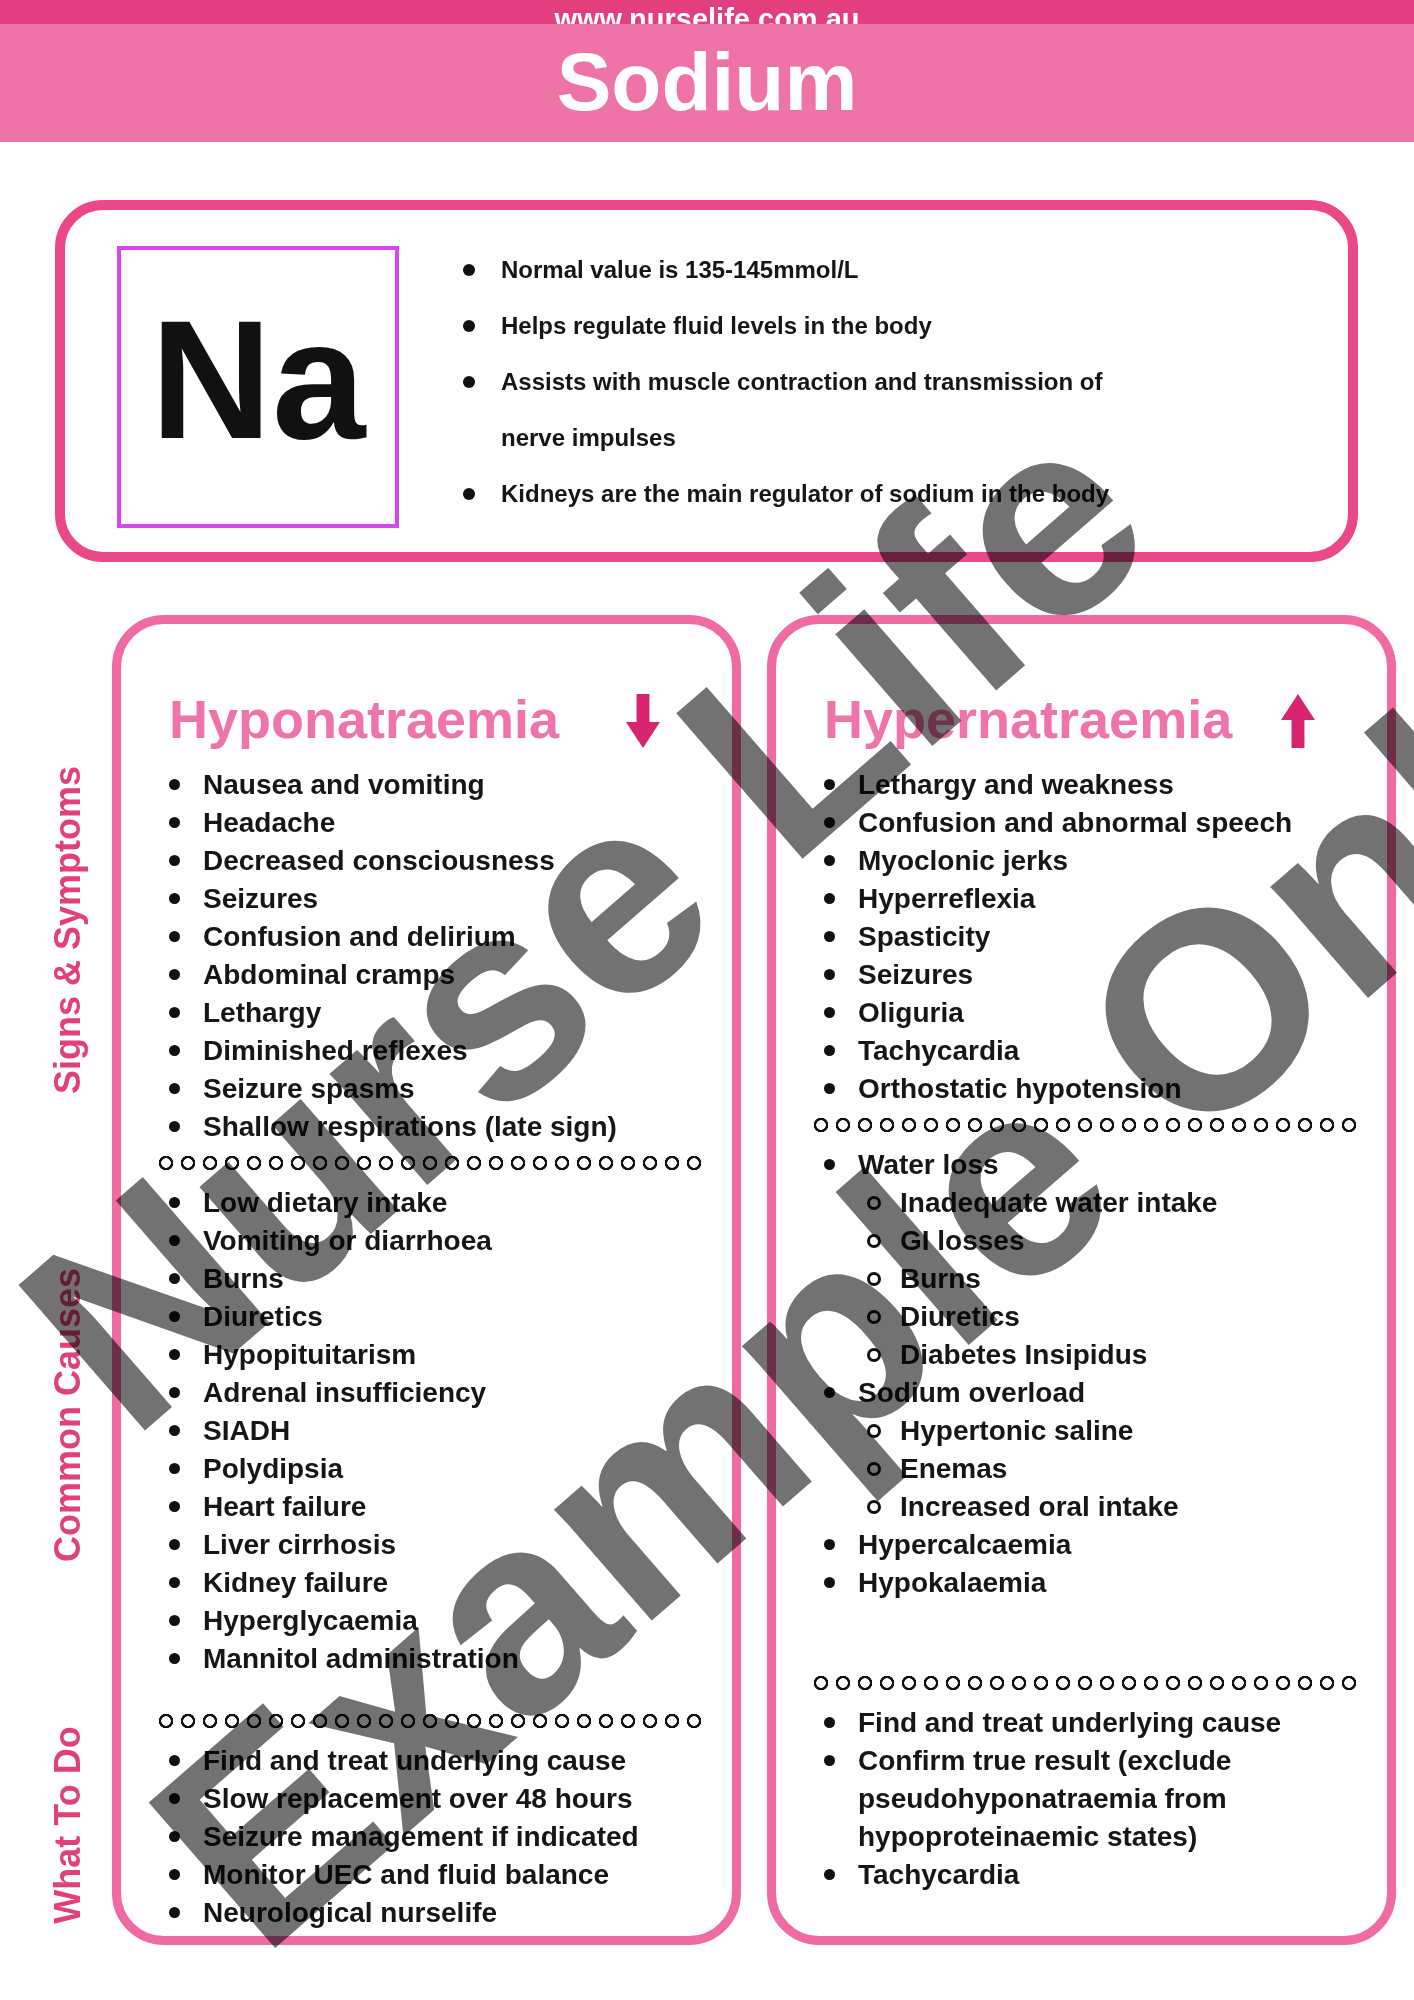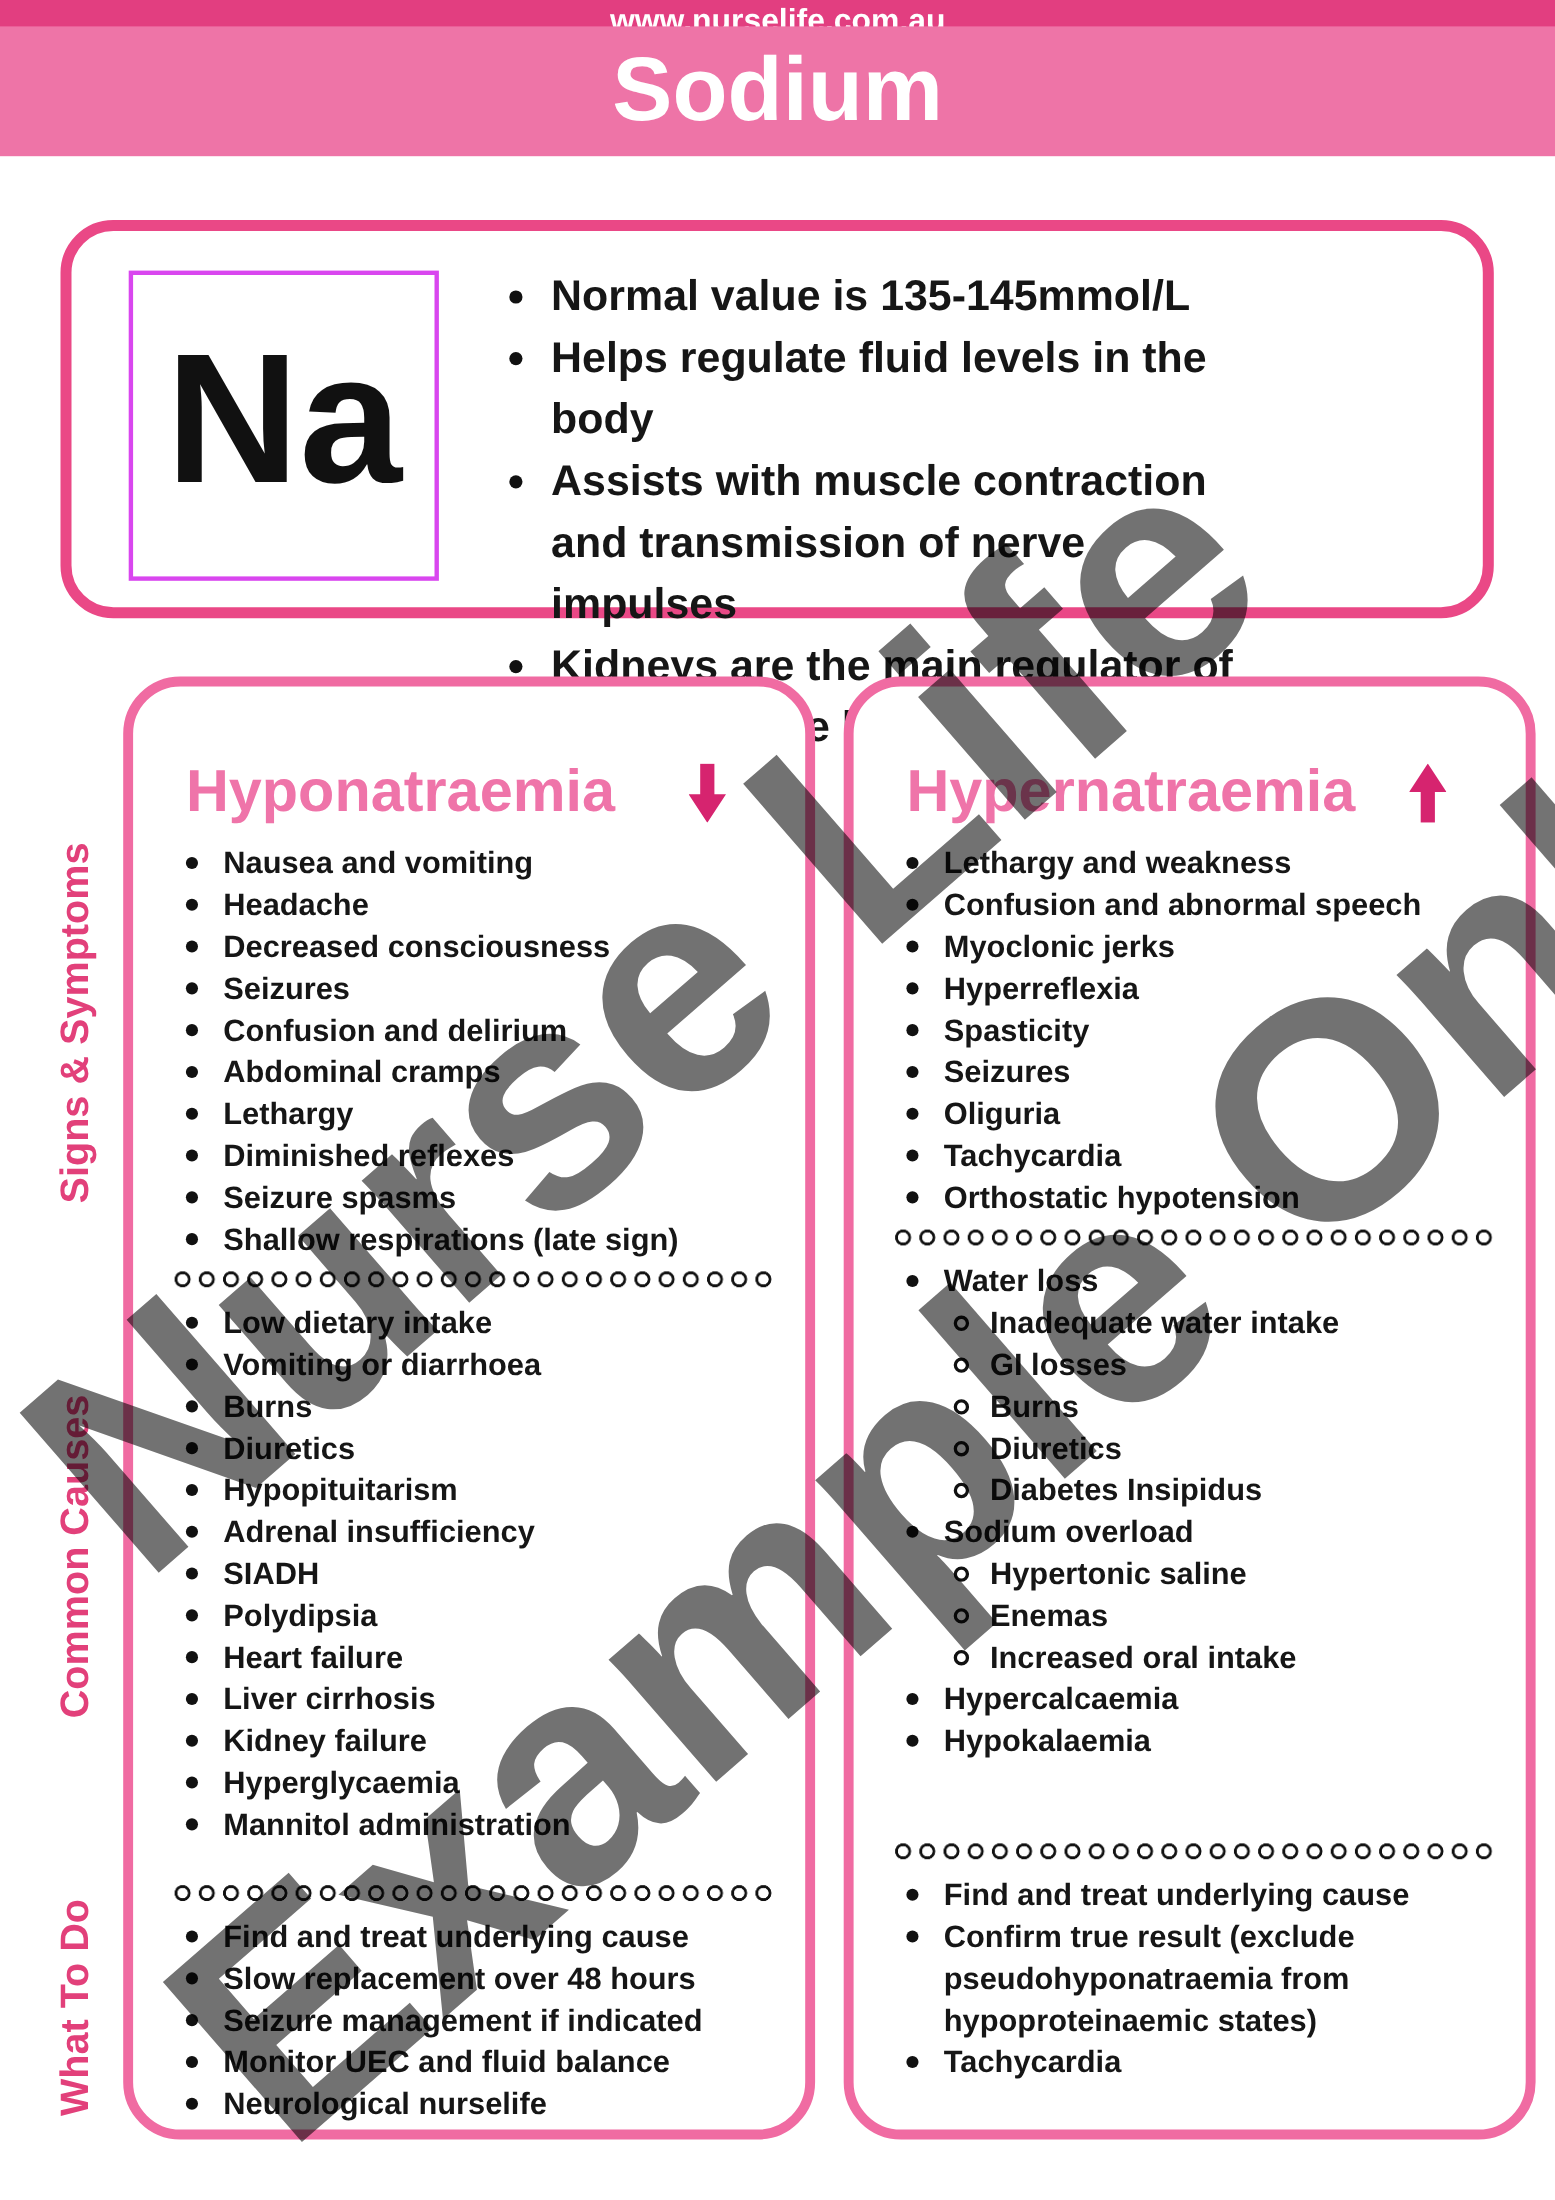--- a/index.html
+++ b/index.html
@@ -22,21 +22,21 @@
     display:flex; align-items:flex-start; padding:30px 40px 20px 52px; gap:52px;
   }
   .na-box {
     width:282px; height:282px; border:4px solid #d946ef; flex:0 0 auto;
     display:flex; align-items:center; justify-content:center; margin-top:6px;
   }
   .na-box span { font-size:168px; font-weight:bold; color:#111111; line-height:1; padding-bottom:14px; }
   ul { list-style:none; }
   .info-points { width:700px; margin-top:2px; }
   .info-points li {
-    position:relative; padding-left:50px; font-size:39px; font-weight:bold; line-height:56px;
+    position:relative; padding-left:50px; font-size:24px; font-weight:bold; line-height:56px;
   }
   .info-points li::before {
     content:""; position:absolute; left:12px; top:22px; width:12px; height:12px;
     border-radius:50%; background:#111111;
   }
   
   .columns { position:absolute; left:112px; top:615px; width:1284px; height:1330px; display:flex; gap:26px; }
   .column {
     flex:1 1 0; border:9px solid #f06ba2; border-radius:52px; background:#ffffff;
     padding:14px 26px 18px 36px; overflow:hidden;

